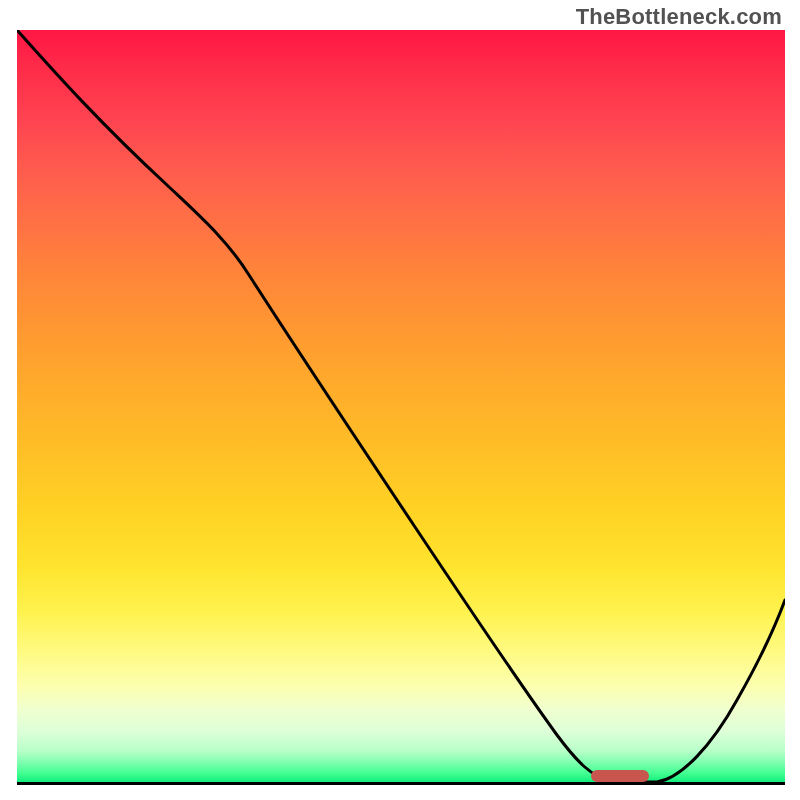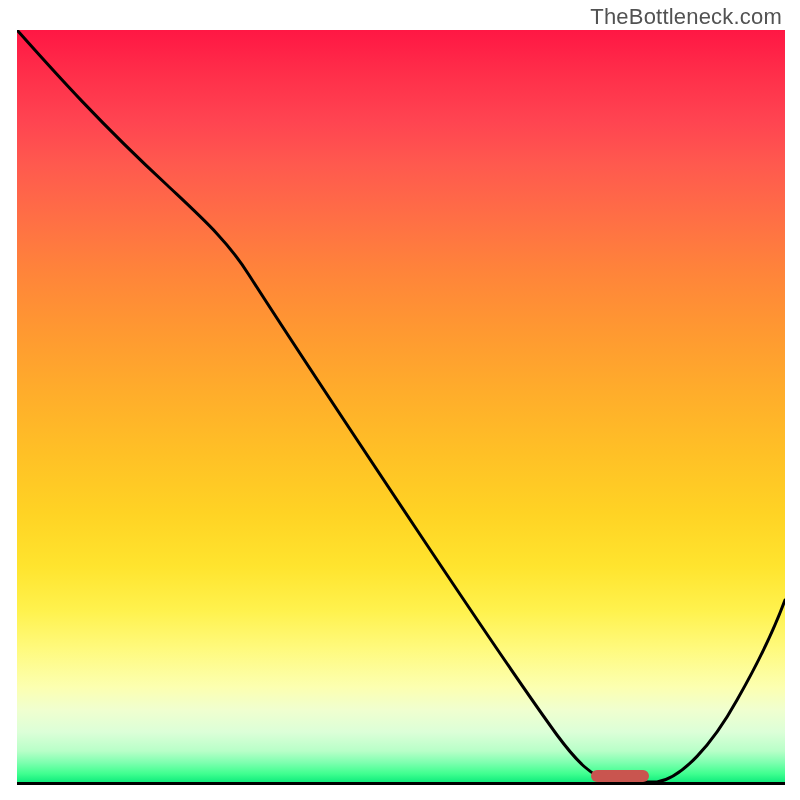--- a/index.html
+++ b/index.html
@@ -8,21 +8,21 @@
     height: 800px;
     background: #ffffff;
     position: relative;
     font-family: Arial, sans-serif;
   }
   .watermark {
     position: absolute;
     top: 4px;
     right: 18px;
     font-size: 22px;
-    font-weight: 400;
+    font-weight: 700;
     color: #525252;
     letter-spacing: 0.2px;
   }
   .chart-area {
     position: absolute;
     left: 17px;
     top: 30px;
     width: 768px;
     height: 755px;
     overflow: hidden;

